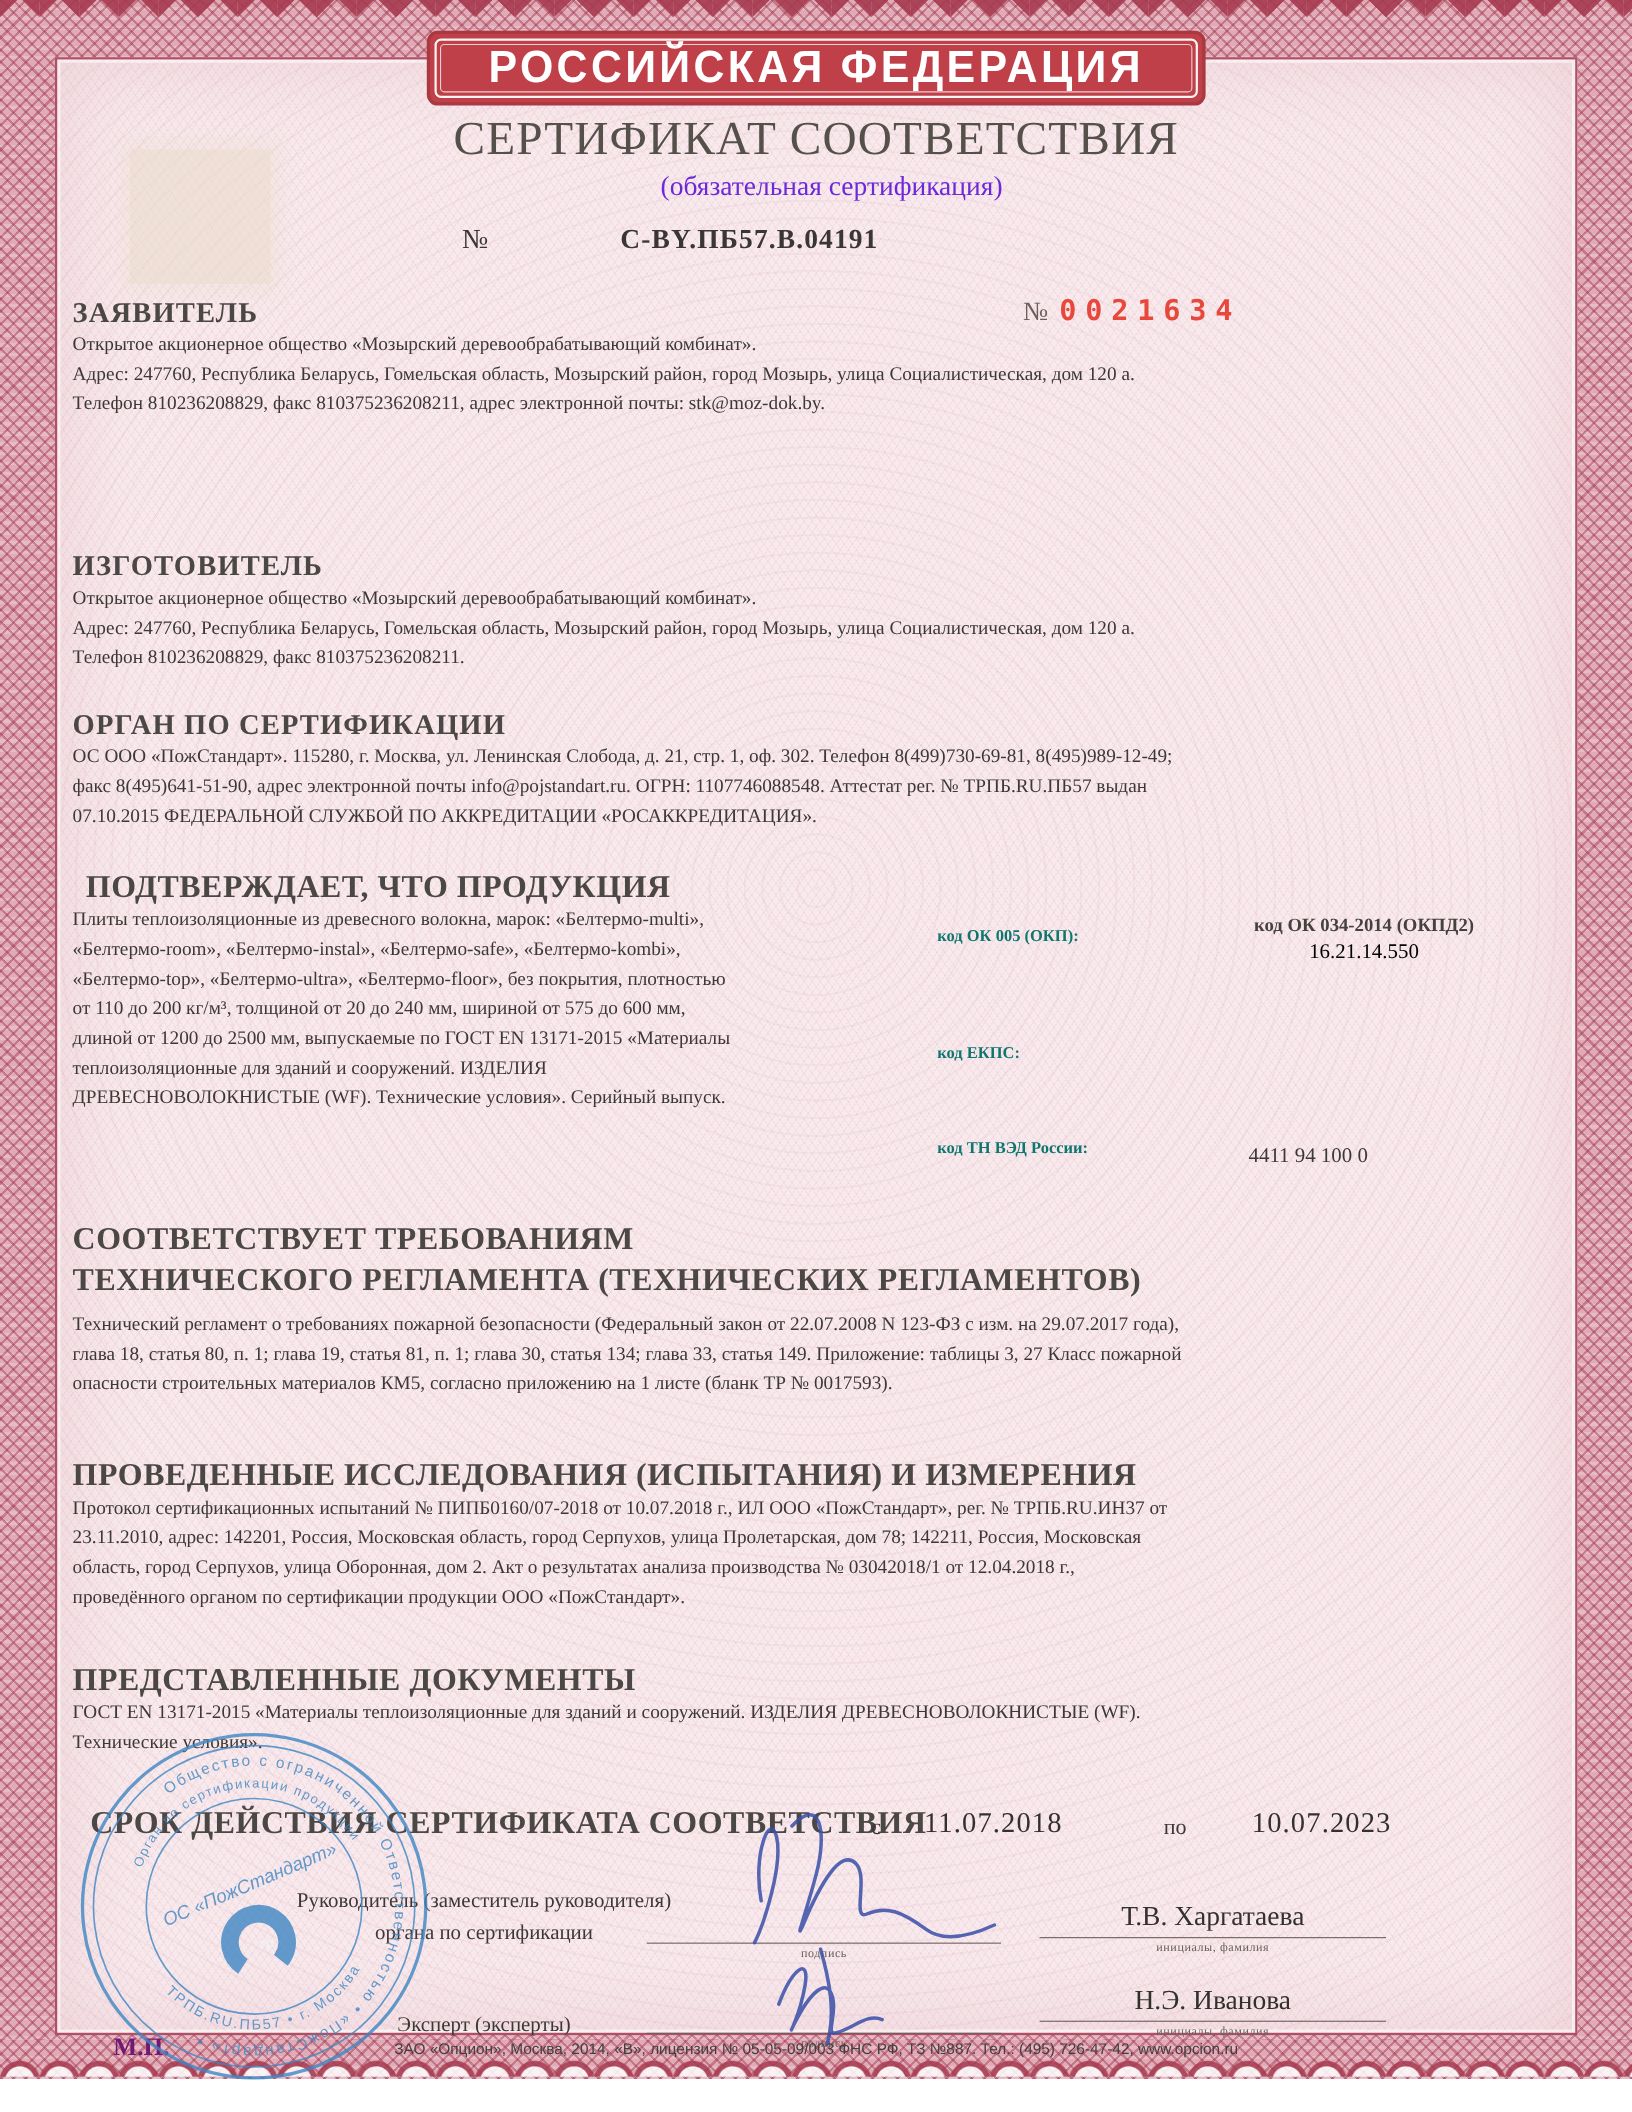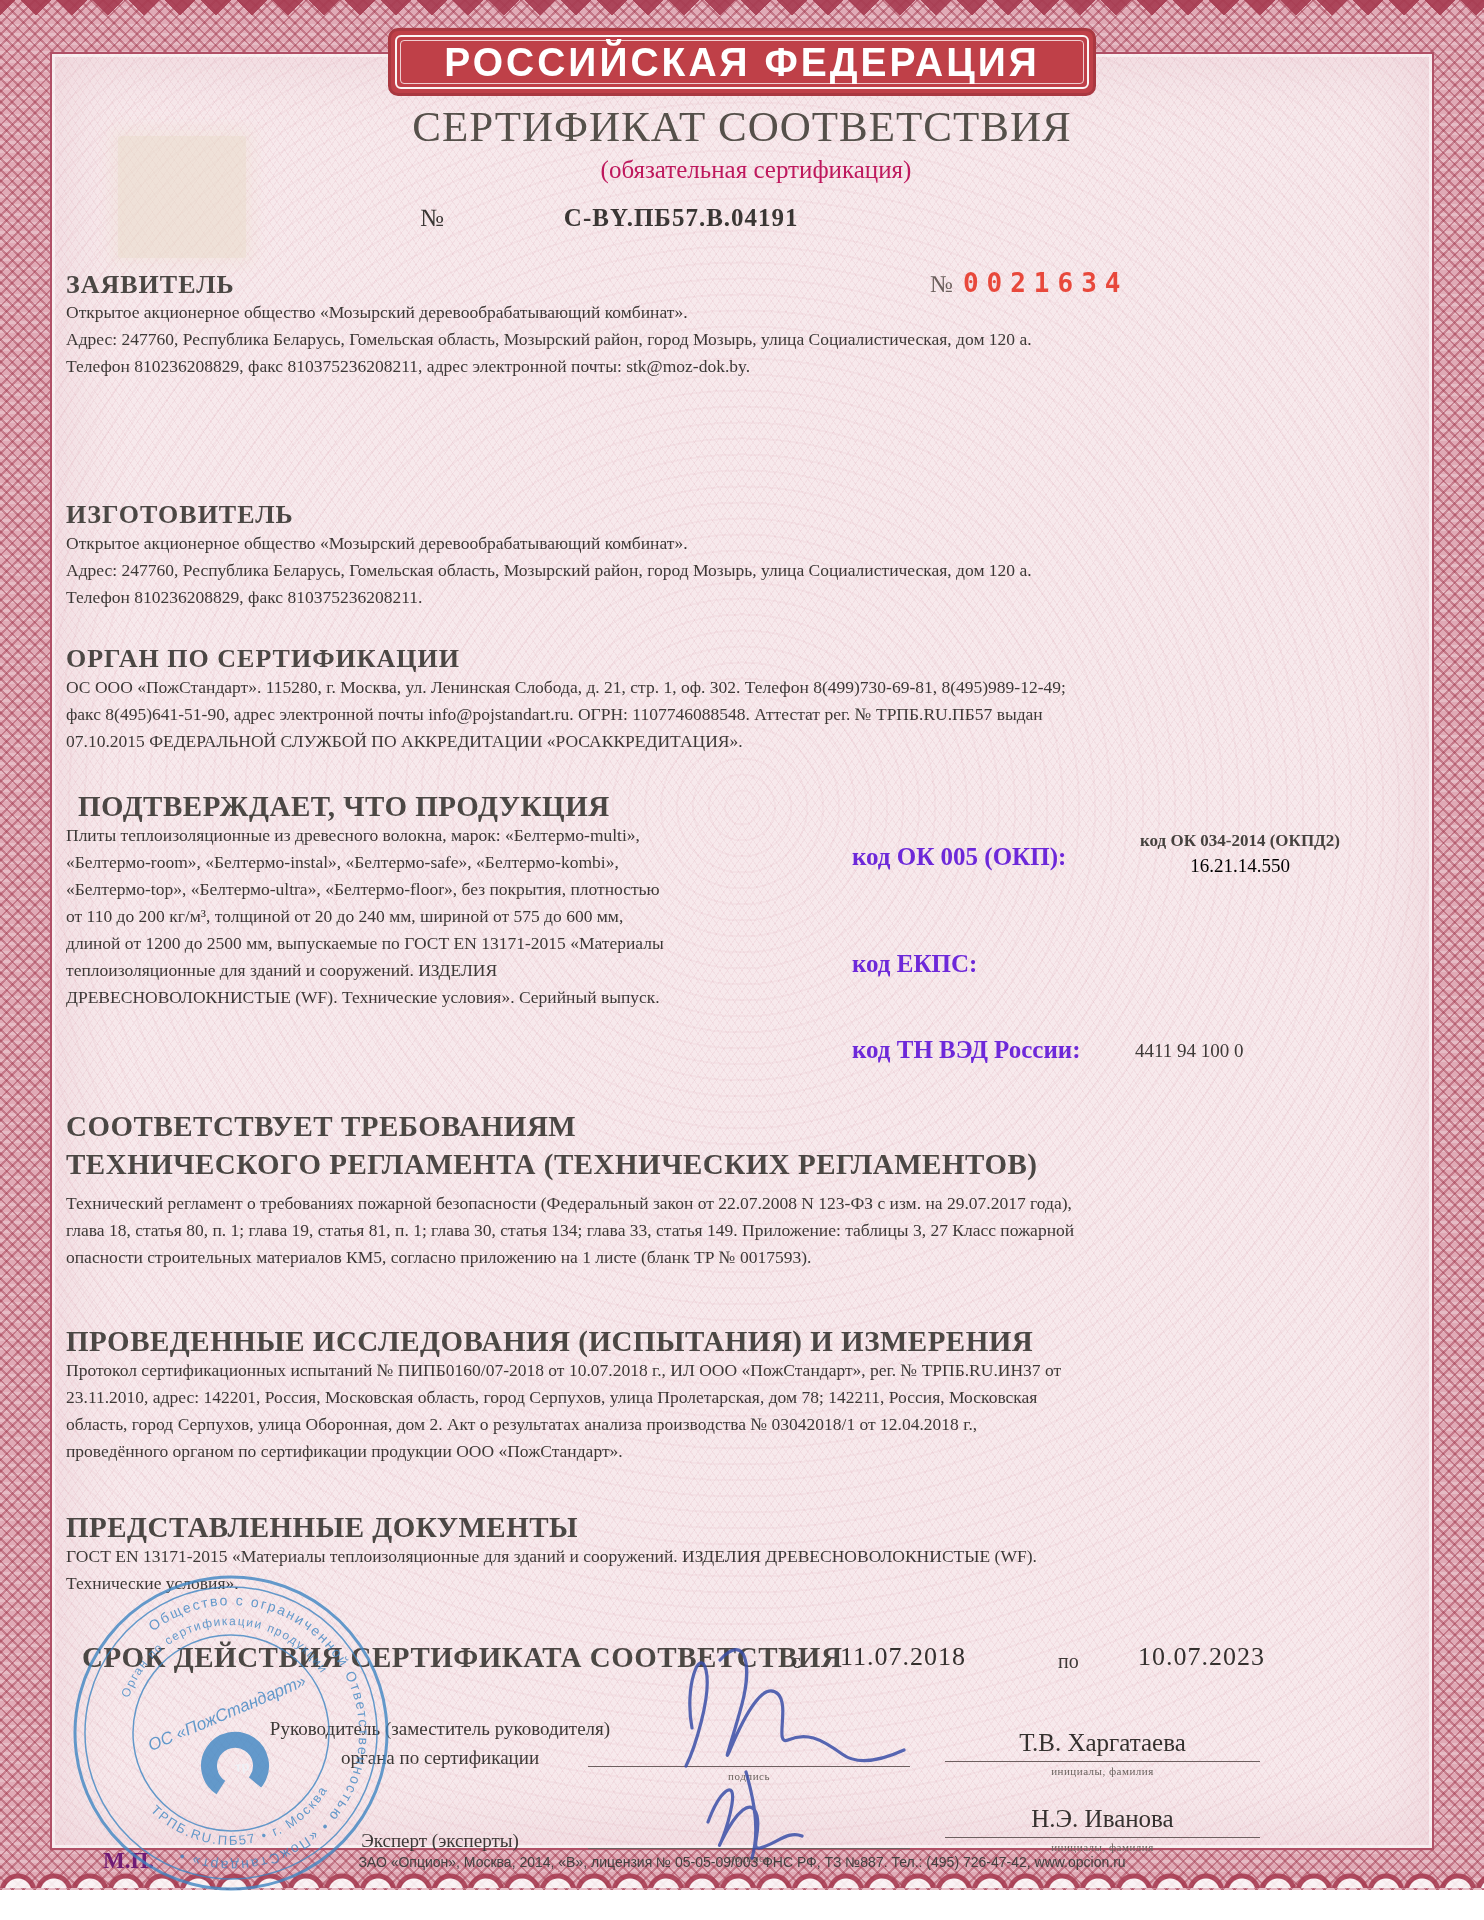--- a/index.html
+++ b/index.html
@@ -51,34 +51,34 @@
   }
   .banner::before { content:''; position:absolute; inset:4px;  border:2px solid rgba(255,255,255,.95); border-radius:6px; }
   .banner::after  { content:''; position:absolute; inset:9px;  border:1px solid rgba(255,255,255,.75); border-radius:4px; }
   .banner span {
     font-family:"Liberation Sans", sans-serif; font-weight:bold; font-size:39px;
     color:#ffffff; letter-spacing:3px; transform:scaleY(1.05);
   }
   .doc-title { position:absolute; top:102px; left:0; right:0; text-align:center;
     font-size:43px; color:#55504a; letter-spacing:1px; }
   .doc-subtitle { position:absolute; top:156px; left:0; right:0; text-align:center;
-    font-size:25px; color:#be185d;margin-left:28px; }
+    font-size:25px; color:#6d28d9;margin-left:28px; }
   .cert-number-row { position:absolute; top:204px; left:420px; font-size:25px; color:#3a3634; }
   .cert-number-row .no { margin-right:120px; }
   .cert-number-row .num { font-weight:bold; letter-spacing:1px; }
   
   .serial { position:absolute; top:268px; left:930px; white-space:nowrap; }
   .serial .no { font-size:24px; color:#6b5f5c; margin-right:10px; }
   .serial .digits { font-family:"DejaVu Sans Mono", monospace; font-weight:bold;
     font-size:26px; letter-spacing:8px; color:#e8483b; }
   
   .h-small { position:absolute; font-weight:bold; font-size:26px; color:#4b4744; letter-spacing:1px; }
   .h-big   { position:absolute; font-weight:bold; font-size:29px; color:#4b4744; letter-spacing:.5px; }
   .body-text { position:absolute; font-size:17.5px; line-height:27px; color:#3c3836; }
-  .code-label { position:absolute; font-weight:bold; font-size:25px; color:#6d28d9; }
+  .code-label { position:absolute; font-weight:bold; font-size:15px; color:#0f766e; }
   .code-value { position:absolute; font-size:19px; color:#3c3836; }
   .okpd2-block { position:absolute; left:1075px; top:831px; width:330px; text-align:center; }
   .okpd2-block .lbl { font-weight:bold; font-size:17px; color:#45413e; }
   .okpd2-block .val { font-size:19px; color:#000000; margin-top:4px; }
   
   .validity-label { position:absolute; font-size:20px; color:#3c3836; }
   .validity-date  { position:absolute; font-size:26px; color:#34302e; letter-spacing:1px; }
   .mp { position:absolute; left:103px; top:1848px; font-weight:bold; font-size:23px; color:#701a75; }
   .role-block { position:absolute; left:250px; width:380px; text-align:center;
     font-size:19px; line-height:29px; color:#3c3836; }

